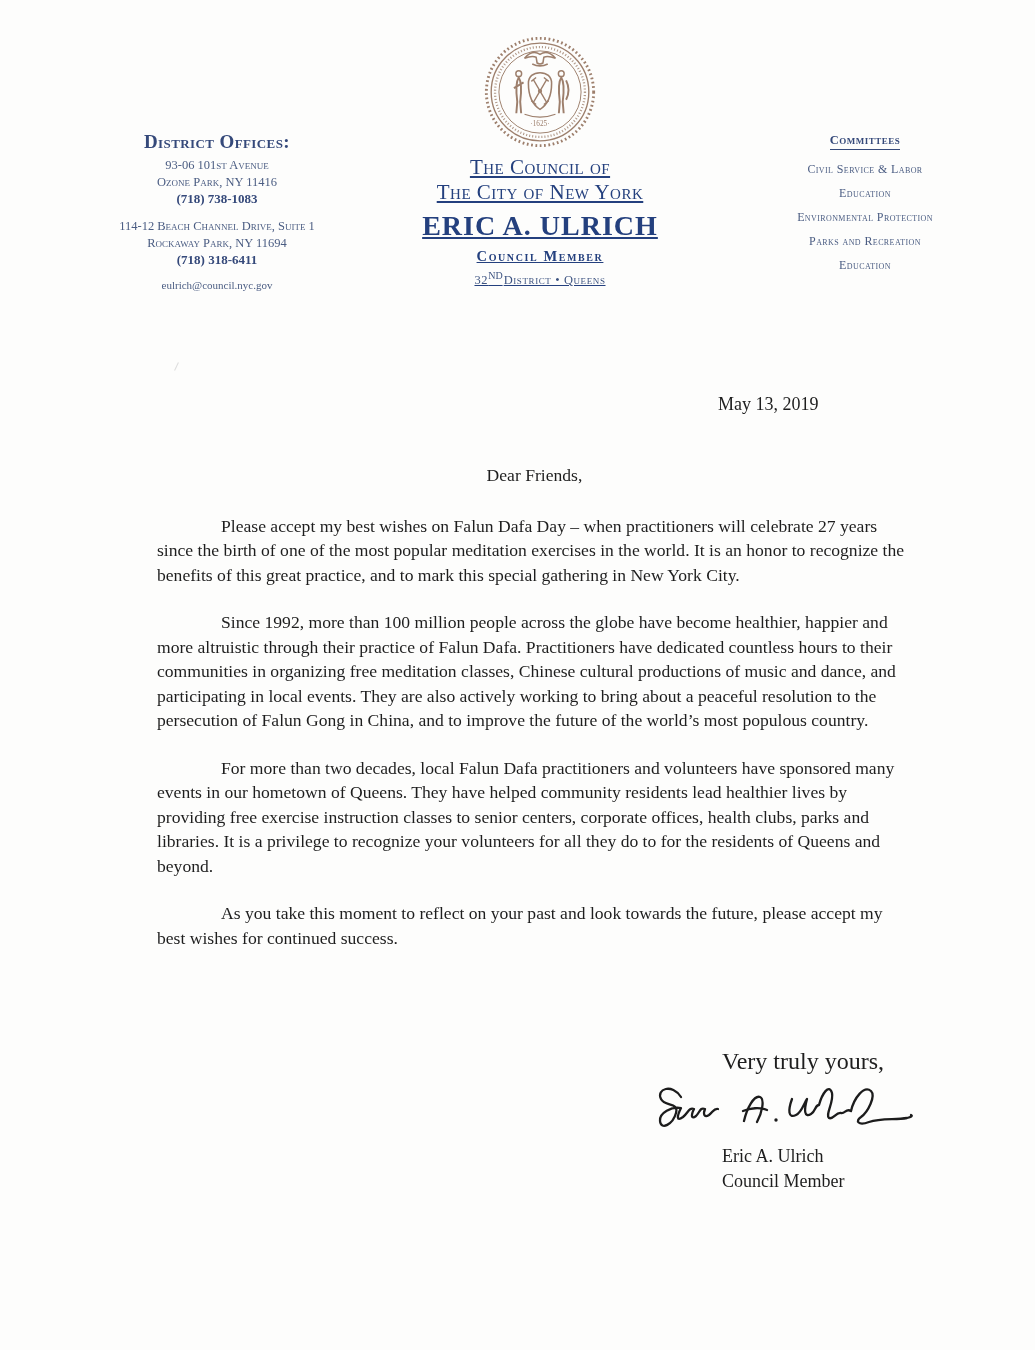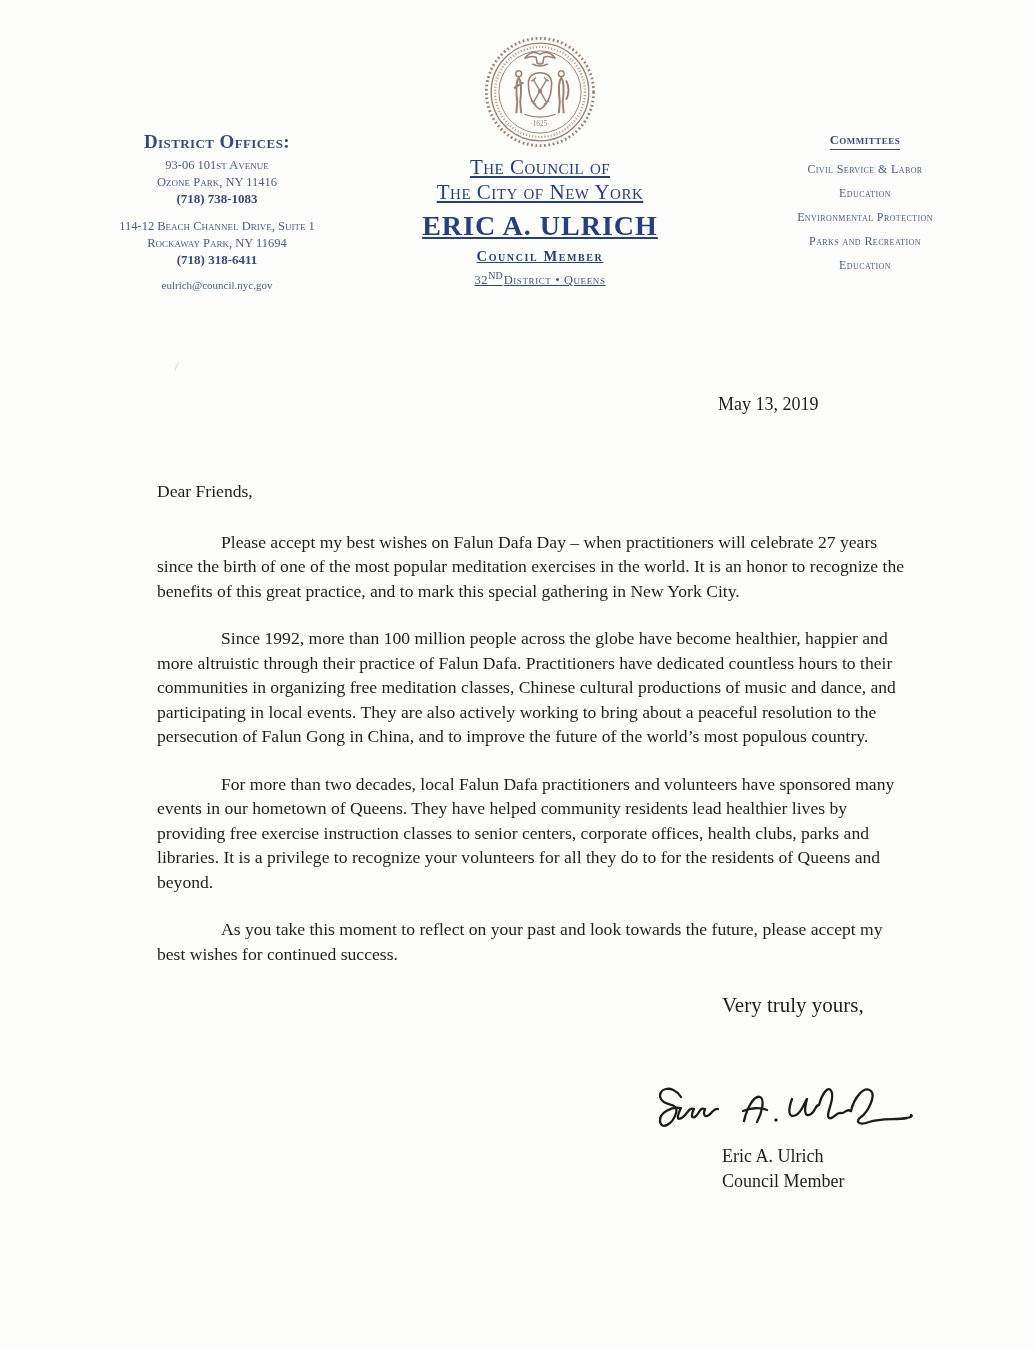--- a/index.html
+++ b/index.html
@@ -38,24 +38,24 @@
   .lh-right .lh-title{
     display:inline-block;font-size:12.5px;font-weight:bold;letter-spacing:.5px;color:#35497a;
     border-bottom:1.5px solid #35497a;padding-bottom:1px;margin-bottom:7px;font-variant:small-caps;text-align:center;
   }
   .committee-list{list-style:none;margin:0;padding:0;}
   .committee-list li{font-size:12px;line-height:24px;font-variant:small-caps;letter-spacing:.4px;}
 
   
   .date{position:absolute;left:718px;top:394px;font-size:18px;}
   .body-block{position:absolute;left:157px;top:463px;width:755px;font-size:17.6px;line-height:24.5px;}
-  .salutation{margin:16px 0 26px 0;}
+  .salutation{margin:0 0 26px 0;text-align:center;}
   .body-block p.para{margin:0 0 23px 0;text-indent:64px;text-align:left;}
 
-  .closing{position:absolute;left:722px;top:993px;font-size:21px;}
+  .closing{position:absolute;left:722px;top:1048px;font-size:24px;}
   .signature-wrap{position:absolute;left:648px;top:1070px;}
   .sig-block{position:absolute;left:722px;top:1144px;font-size:18px;line-height:25px;}
 
   .scan-artifact{
     position:absolute;left:176px;top:362px;width:1px;height:9px;
     background:#c2c2c2;opacity:.55;transform:rotate(25deg);
   }
 </style>
 </head>
 <body>

